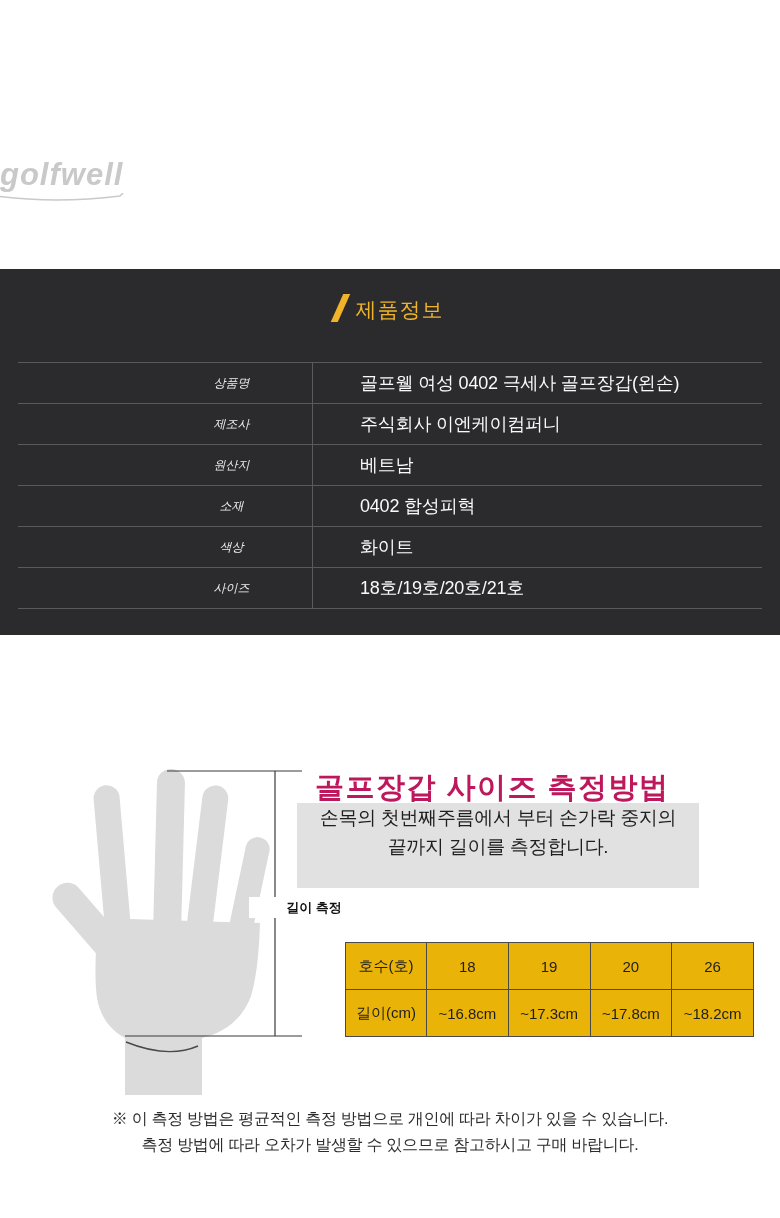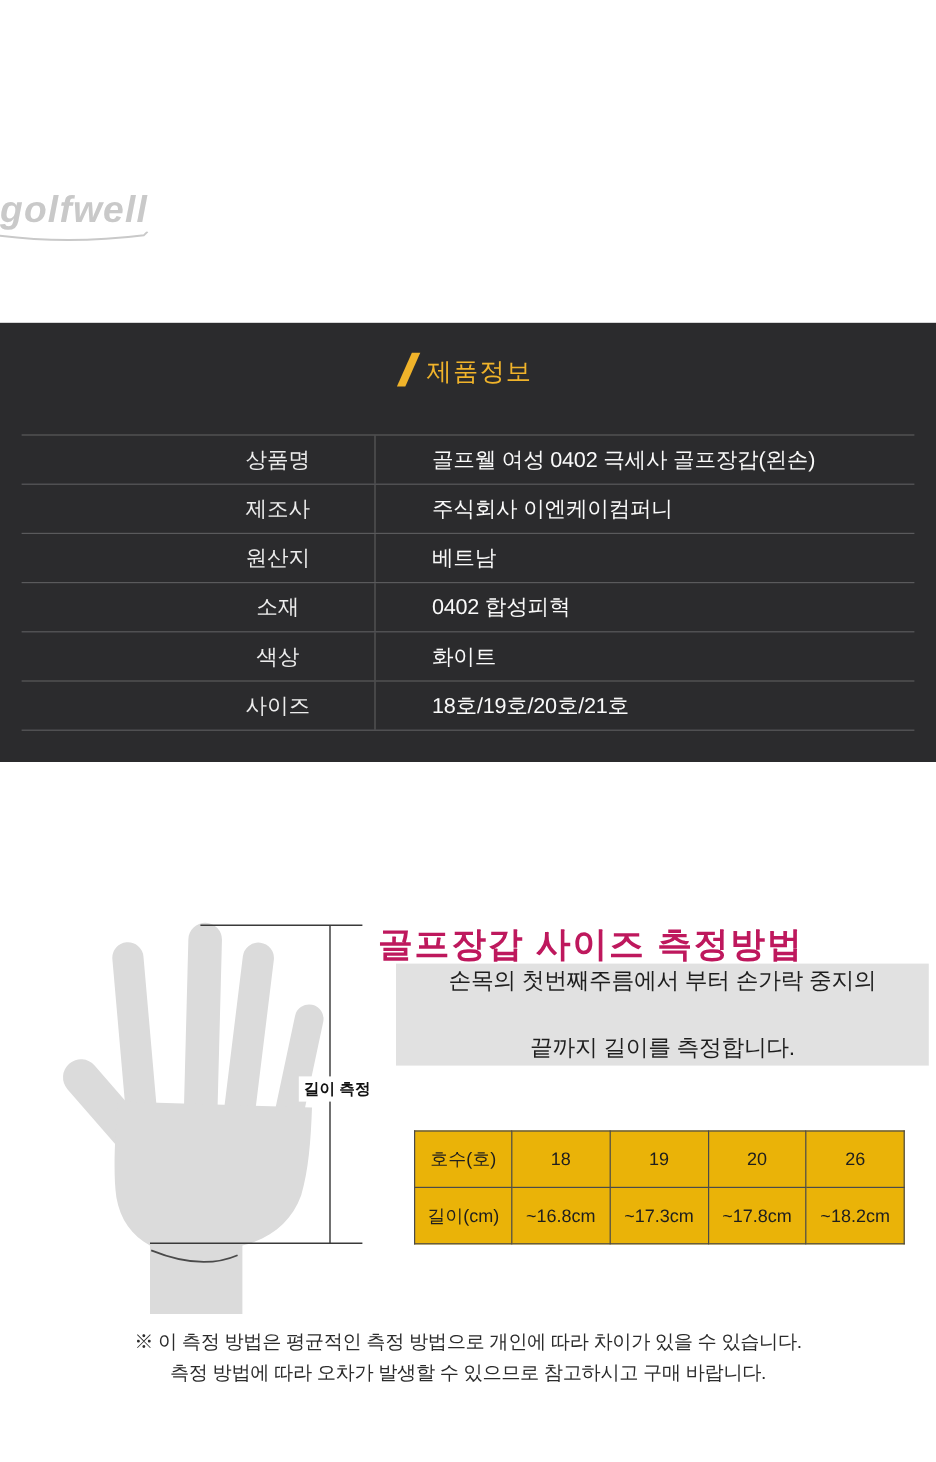--- a/index.html
+++ b/index.html
@@ -36,43 +36,43 @@
     color:#f0b32a; font-size:21px; font-weight:500; letter-spacing:1px;
   }
   .spec-table { position:absolute; left:18px; top:93px; width:744px; }
   .spec-row {
     display:flex; height:40px; border-top:1px solid #5a5a5c; align-items:stretch;
   }
   .spec-row:last-child { border-bottom:1px solid #5a5a5c; }
   .spec-label {
     width:295px; box-sizing:border-box; padding-left:133px;
     display:flex; justify-content:center; align-items:center;
-    color:#ededed; font-size:18px; border-right:1px solid #5a5a5c;
+    color:#ededed; font-size:12px; border-right:1px solid #5a5a5c;font-style:italic;
   }
   .spec-value {
     flex:1; display:flex; align-items:center; padding-left:47px;
     color:#fafafa; font-size:18px; letter-spacing:-0.2px;
   }
 
   
   .sizing-title {
     position:absolute; left:315px; top:744px; width:402px; text-align:left;
     font-size:29px; font-weight:800; letter-spacing:1.5px; color:#be185d;
   }
   .instruction-box {
-    position:absolute; left:330px; top:803px; width:444px; height:85px;
-    background:#e1e1e1; display:flex; flex-direction:column; justify-content:space-between;
+    position:absolute; left:297px; top:803px; width:402px; height:85px;
+    background:#e1e1e1; display:flex; flex-direction:column; justify-content:flex-start;
     text-align:center; font-size:19px; color:#1e1e1e; line-height:29px;
     letter-spacing:-0.3px;
   }
   .hand-wrap { position:absolute; left:30px; top:755px; width:290px; height:340px; }
   .measure-label {
     position:absolute; left:249px; top:897px; width:64px; height:21px;
     background:#ffffff; font-size:13px; font-weight:600; color:#111;
-    text-align:center; line-height:21px;
+    text-align:center; line-height:21px;padding-left:33px;
   }
   .size-table {
     position:absolute; left:313px; top:942px; width:409px;
     border-collapse:collapse; background:#eab308;margin-left:32px;
   }
   .size-table td {
     border:1px solid #4a4a4a; height:46px; text-align:center;
     font-size:15px; color:#1e1e1e; padding:0;
   }
   .size-table td.first { width:80px; }

